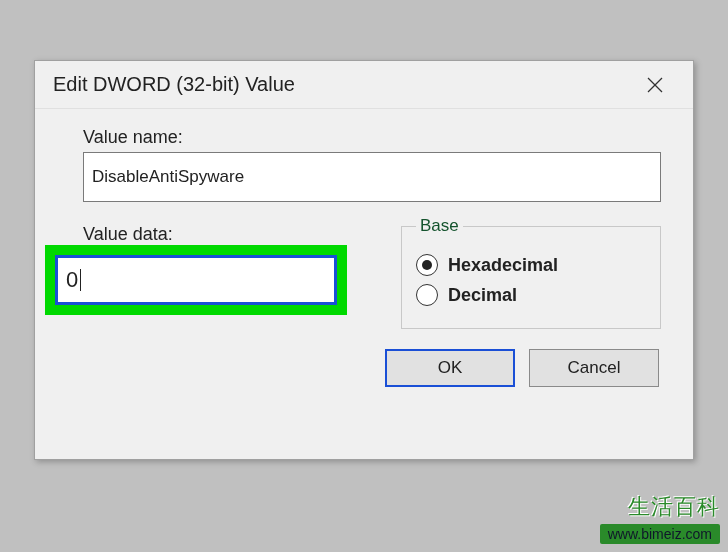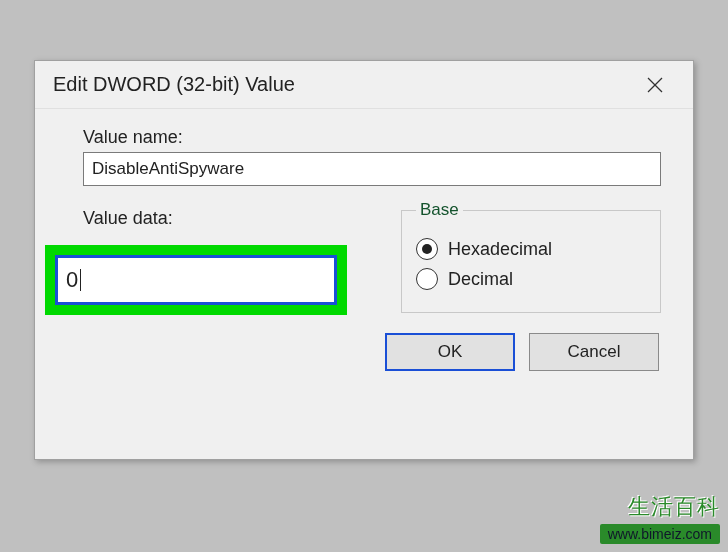--- a/index.html
+++ b/index.html
@@ -47,21 +47,21 @@
       padding: 18px 32px 12px 48px;
       position: relative;
     }
     .field-label {
       font-size: 18px;
       color: #222;
       margin-bottom: 4px;
     }
     .text-input {
       width: 100%;
-      height: 34px;
+      height: 50px;
       background: #fff;
       border: 1px solid #7a7a7a;
       padding: 0 8px;
       font-size: 17px;
       font-family: inherit;
       color: #222;
     }
     .row2 {
       display: flex;
       margin-top: 22px;
@@ -112,20 +112,21 @@
       font-size: 17px;
       color: #14532d;
       padding: 0 4px;
       background: #f0f0f0;
     }
     .radio-row {
       display: flex;
       align-items: center;
       margin: 8px 0;
       cursor: pointer;
+      font-weight: bold;
     }
     .radio-circle {
       width: 22px;
       height: 22px;
       border: 1.5px solid #333;
       border-radius: 50%;
       margin-right: 10px;
       display: flex;
       align-items: center;
       justify-content: center;

